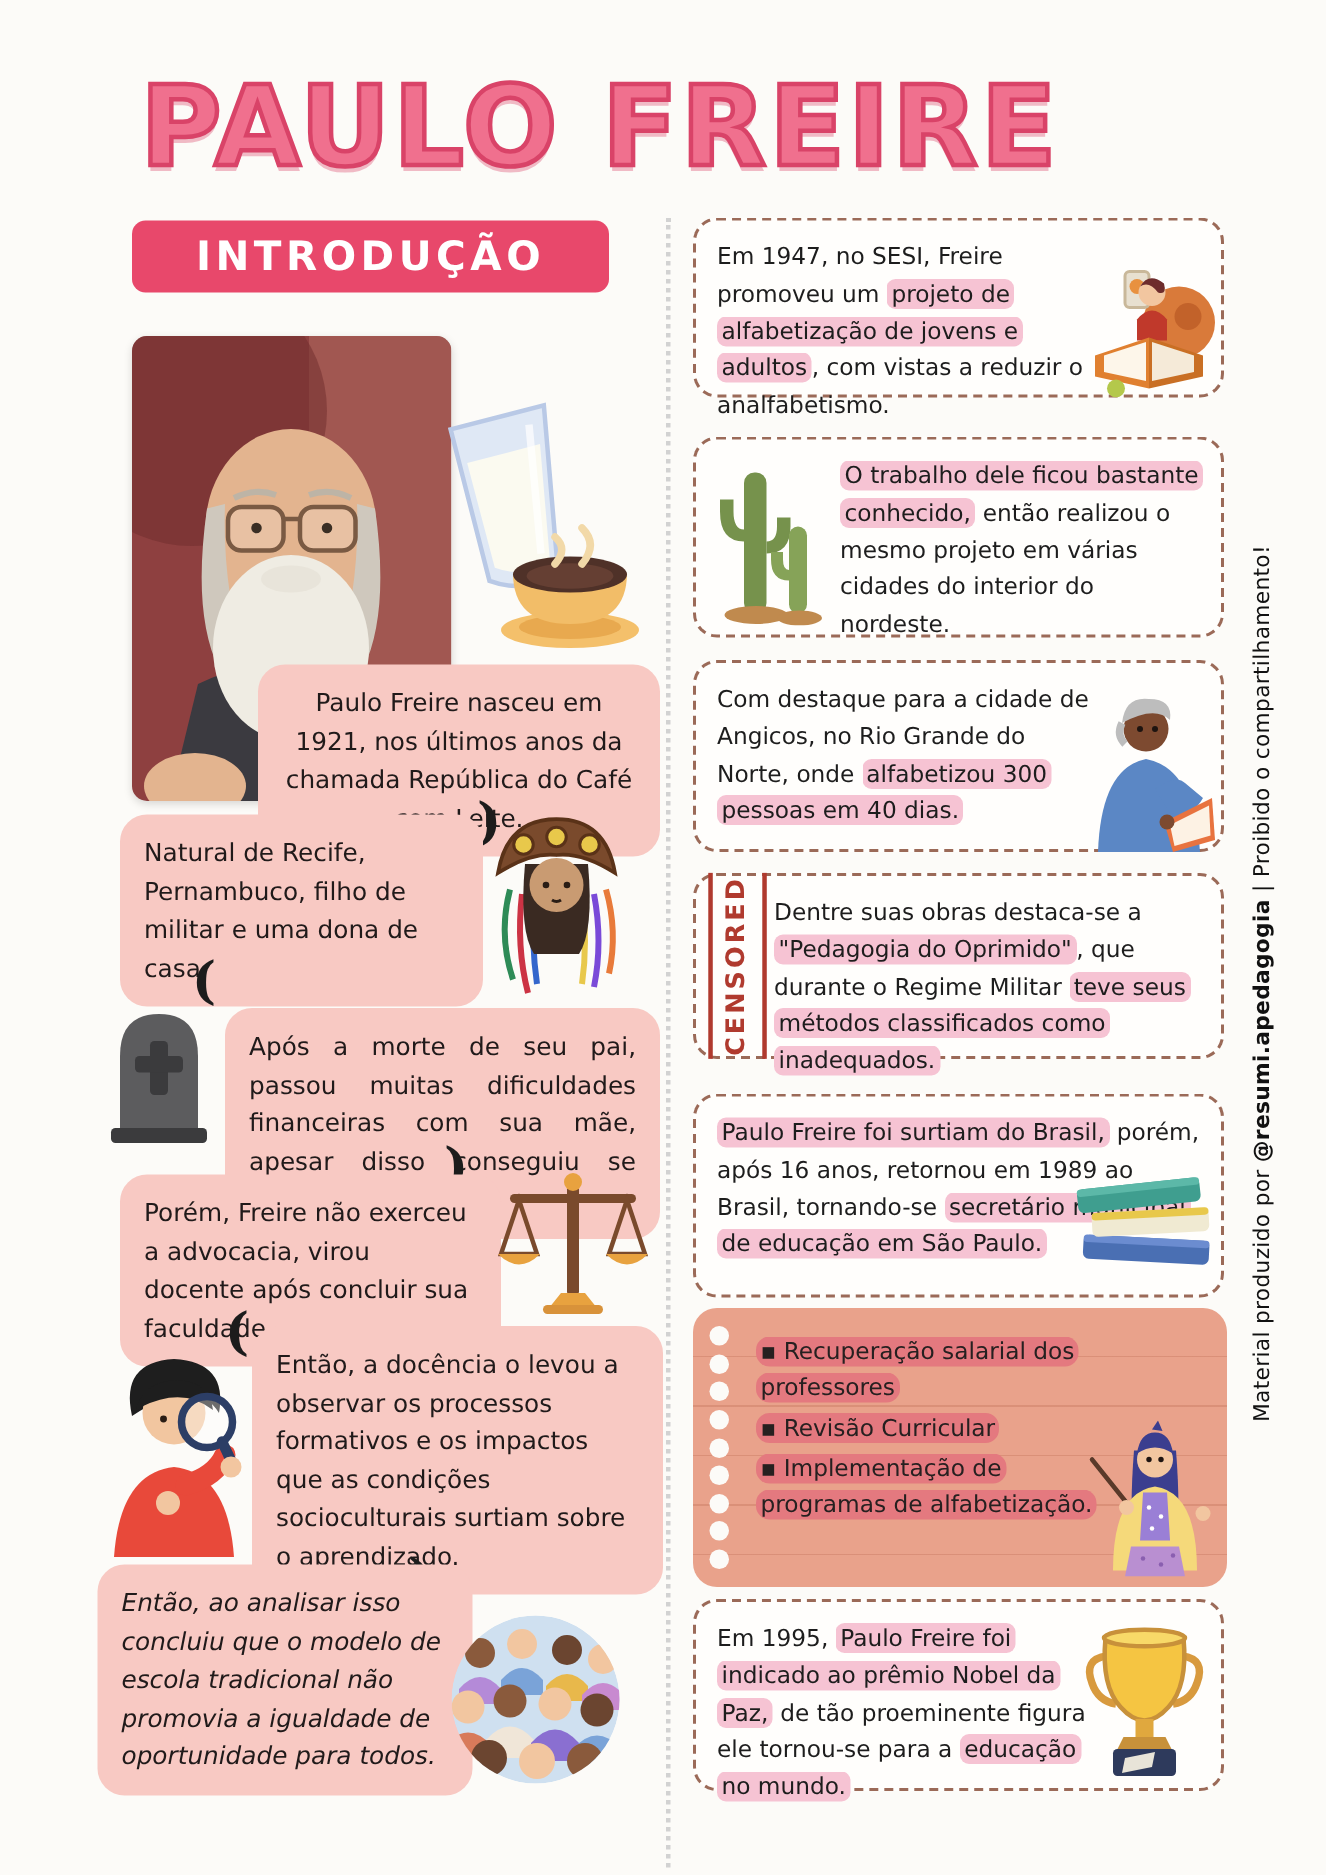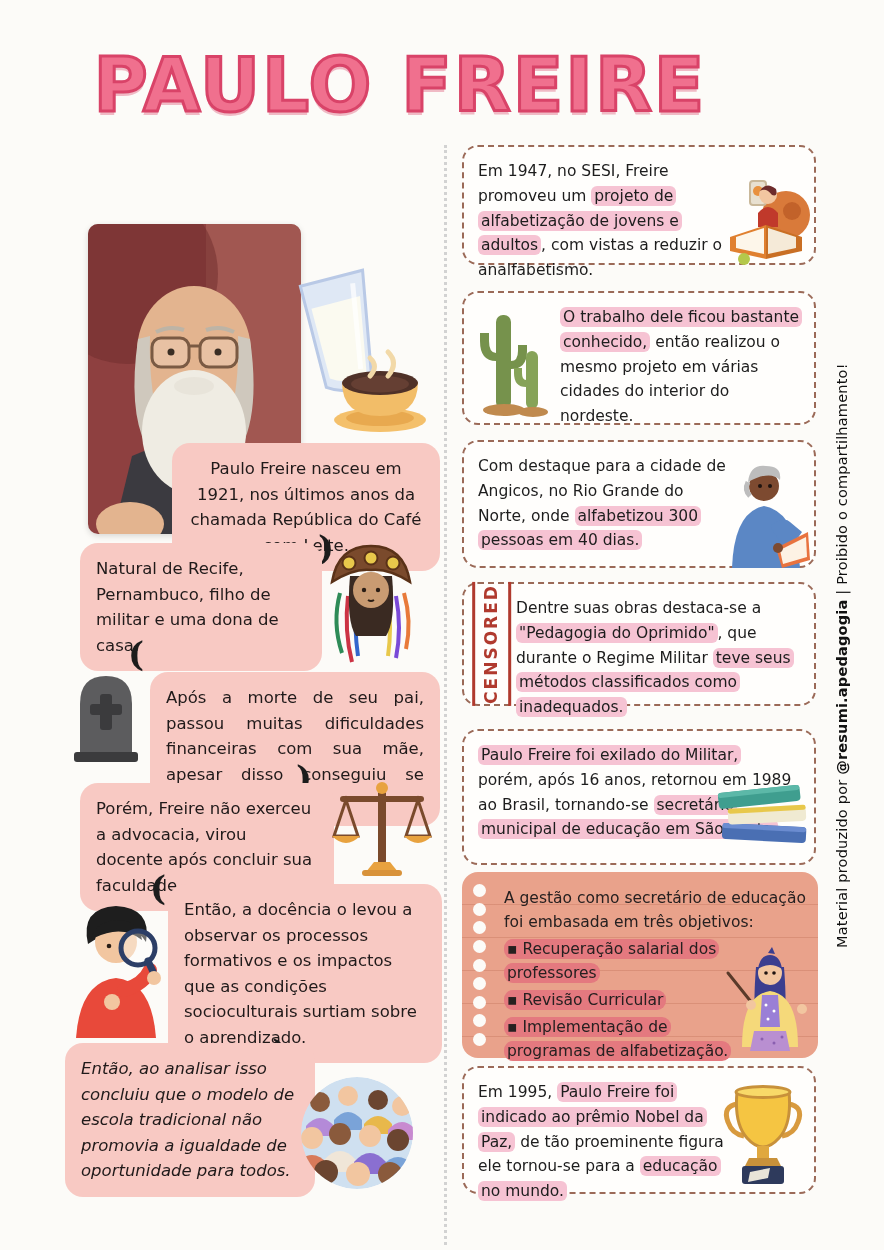--- a/index.html
+++ b/index.html
@@ -77,20 +77,21 @@
     font-size:14.5px; color:#111; letter-spacing:.2px; white-space:nowrap;
   }
 </style>
 </head>
 <body>
 
 <div class="page">
 
   <div class="title">PAULO FREIRE</div>
 
+  <div class="banner">INTRODUÇÃO</div>
 
   <div class="photo">
     <svg width="213" height="310" viewBox="0 0 213 310">
       <rect width="213" height="310" fill="#8e4040"></rect>
       <rect x="118" width="95" height="310" fill="#b06a5e" opacity="0.55"></rect>
       <ellipse cx="40" cy="50" rx="90" ry="90" fill="#6e2c2c" opacity="0.5"></ellipse>
       <path d="M25 310 L44 232 Q106 202 168 232 L188 310 Z" fill="#3b3a40"></path>
       <path d="M88 232 L106 252 L124 232 L124 310 L88 310 Z" fill="#e7e3da"></path>
       <rect x="100" y="244" width="13" height="66" fill="#8c2f2f"></rect>
       <ellipse cx="106" cy="128" rx="57" ry="66" fill="#e3b48f"></ellipse>
@@ -311,21 +312,21 @@
       </svg>
     </div>
   </div>
 
   <div class="dbox" style="top:582px; height:124px; padding-left:52px;">
     <div class="stamp">CENSORED</div>
     <div><span>Dentre suas obras destaca-se a </span><span class="hl">"Pedagogia do Oprimido"</span><span>, que durante o Regime Militar </span><span class="hl">teve seus métodos classificados como inadequados.</span></div>
   </div>
 
   <div class="dbox" style="top:729px; height:136px;">
-    <div><span class="hl">Paulo Freire foi exilado do Militar,</span><span> porém, após 16 anos, retornou em 1989 ao Brasil, tornando-se </span><span class="hl">secretário municipal de educação em São Paulo.</span></div>
+    <div><span class="hl">Paulo Freire foi surtiam do Brasil,</span><span> porém, após 16 anos, retornou em 1989 ao Brasil, tornando-se </span><span class="hl">secretário municipal de educação em São Paulo.</span></div>
     <div class="illus" style="right:6px; bottom:6px; left:auto; top:auto;">
       <svg width="92" height="66" viewBox="0 0 92 66">
         <g transform="rotate(3 46 52)">
           <rect x="6" y="42" width="84" height="16" rx="4" fill="#4a6fb3"></rect>
           <rect x="6" y="42" width="84" height="5" rx="2.5" fill="#6b8cd0"></rect>
         </g>
         <g transform="rotate(-3 46 32)">
           <rect x="12" y="24" width="78" height="16" rx="4" fill="#f0ead2"></rect>
           <rect x="12" y="24" width="78" height="5" rx="2.5" fill="#e8c84b"></rect>
         </g>
@@ -342,21 +343,20 @@
       <div class="hole"></div>
         <div class="hole"></div>
         <div class="hole"></div>
       <div class="hole"></div>
         <div class="hole"></div>
         <div class="hole"></div>
       <div class="hole"></div>
         <div class="hole"></div>
         <div class="hole"></div>
     </div>
-    <div>A gestão como secretário de educação foi embasada em três objetivos:</div>
     <div class="obj-line"><span class="hl">▪ Recuperação salarial dos professores</span></div>
     <div class="obj-line"><span class="hl">▪ Revisão Curricular</span></div>
     <div class="obj-line" style="width:230px;"><span class="hl">▪ Implementação de programas de alfabetização.</span></div>
     <div class="illus" style="right:4px; bottom:0; left:auto; top:auto;">
       <svg width="92" height="104" viewBox="0 0 92 104">
         <path d="M34 20 Q30 70 36 100 L60 100 Q66 70 62 20 Z" fill="#3b3e8f"></path>
         <line x1="30" y1="56" x2="6" y2="26" stroke="#5a3a2a" stroke-width="3" stroke-linecap="round"></line>
         <circle cx="48" cy="26" r="12" fill="#f2c6a0"></circle>
         <path d="M36 22 Q38 8 48 8 Q58 8 60 22 Q48 14 36 22 Z" fill="#3b3e8f"></path>
         <path d="M46 6 l4 -6 l3 7 Z" fill="#3b3e8f"></path>

